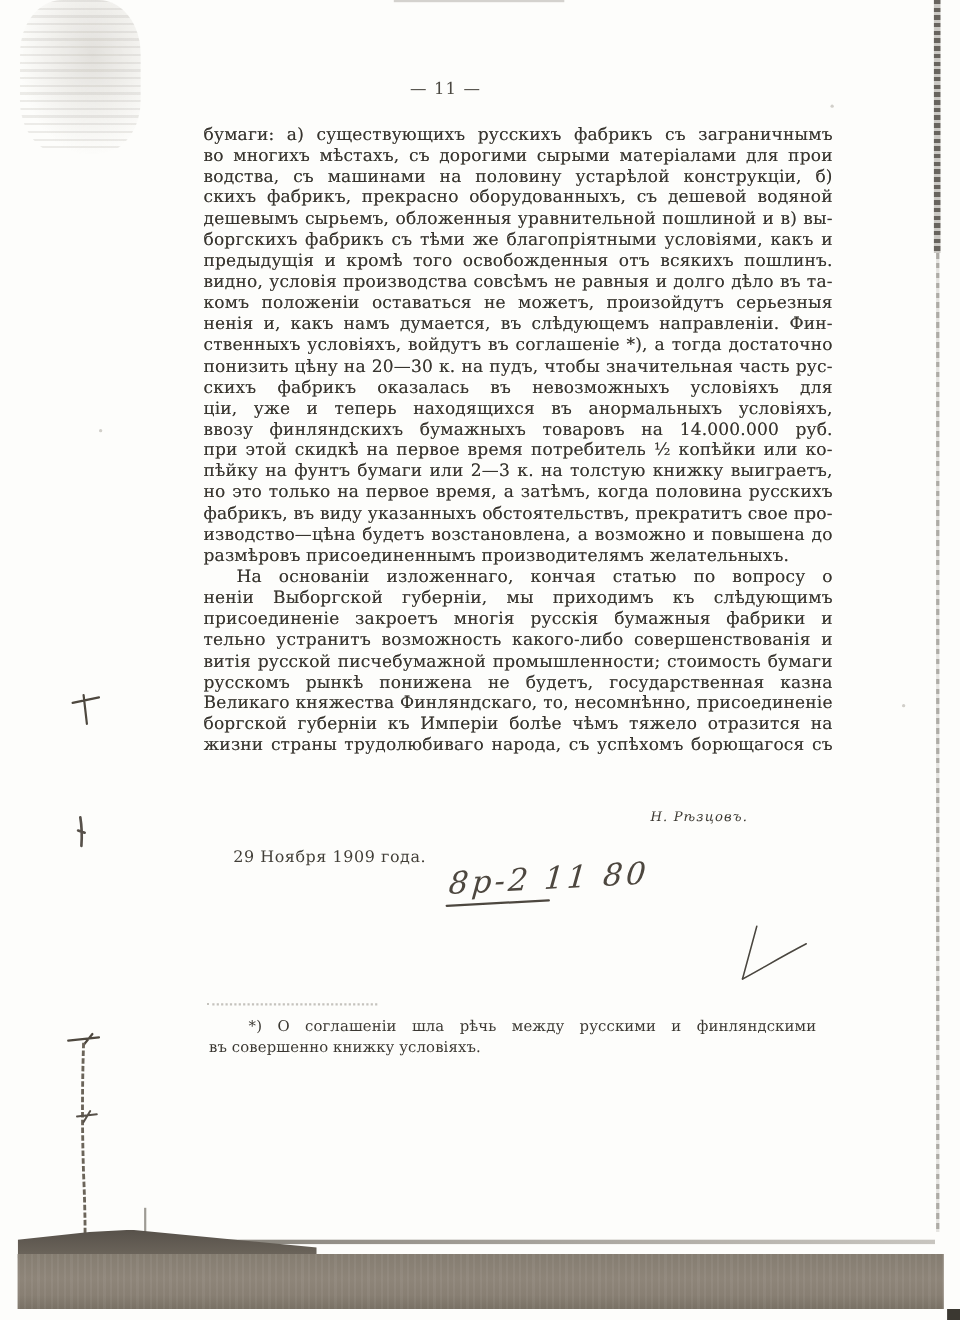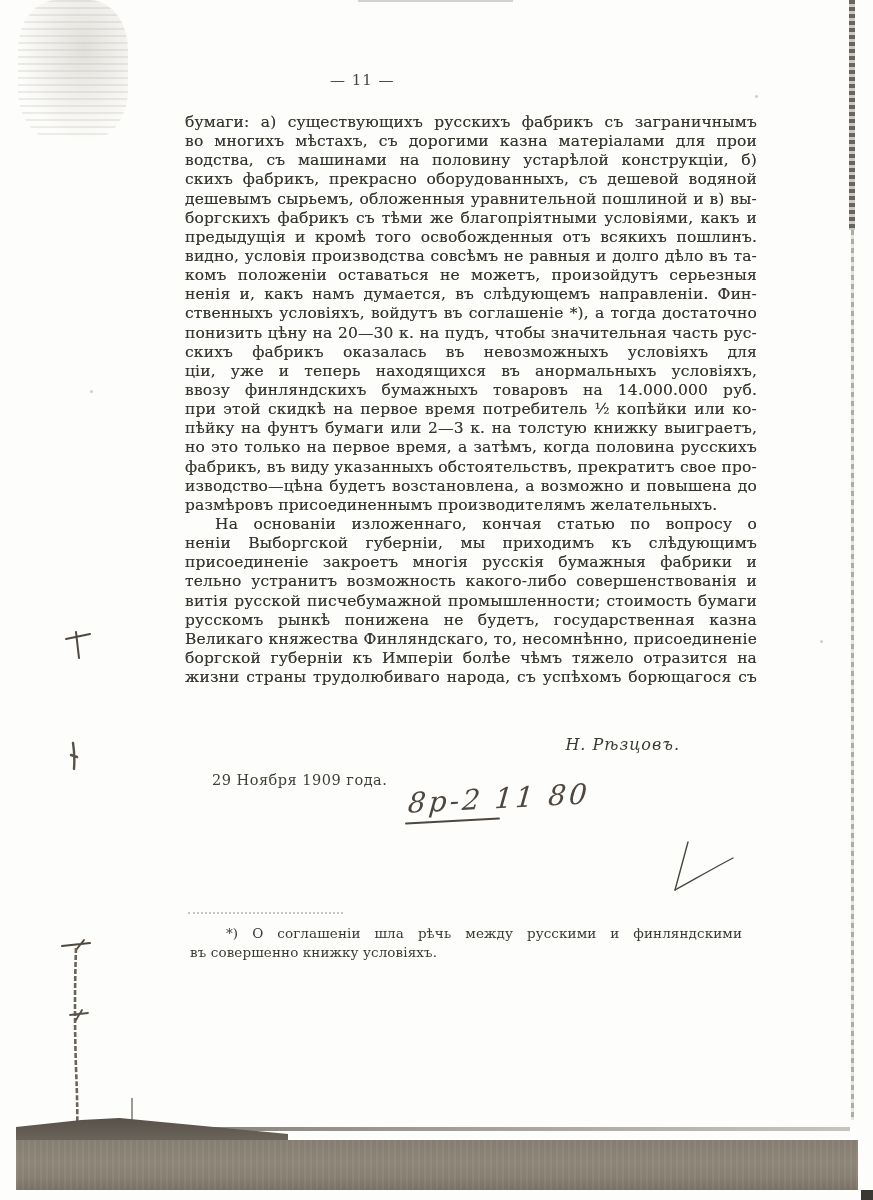--- a/index.html
+++ b/index.html
@@ -5,35 +5,35 @@
   html,body{margin:0;padding:0;}
   body{
     width:873px;height:1200px;position:relative;overflow:hidden;
     background:#fcfcfa;
     font-family:"DejaVu Serif","Liberation Serif",serif;
   }
   .page{position:absolute;inset:0;background:#fdfdfb;}
   
   .page-number{
     position:absolute;left:330px;top:71px;width:150px;
-    text-align:left;font-size:15px;color:#4a4740;
+    text-align:center;font-size:15px;color:#4a4740;
     letter-spacing:1px;
   }
   .text-block{
     position:absolute;left:185px;top:113px;width:572px;
     font-size:15.5px;line-height:19.15px;color:#37342e;
     letter-spacing:.15px;
     text-shadow:0 0 .4px rgba(55,52,46,.55);
   }
   .line{text-align:justify;text-align-last:justify;white-space:normal;overflow:hidden;height:19.15px;}
   .line.last-line{text-align-last:left;}
   .indent-first .line:first-child{text-indent:30px;}
   .signature{
     position:absolute;left:470px;top:735px;width:210px;
-    text-align:right;font-style:italic;font-size:16px;color:#3c3932;
+    text-align:right;font-style:italic;font-size:12px;color:#3c3932;
     letter-spacing:1px;
   }
   .date-line{
     position:absolute;left:212px;top:772px;font-size:14.5px;color:#413e37;
     letter-spacing:.5px;
     text-align:center;
   }
   
   .handwritten-number{
     position:absolute;left:408px;top:782px;
@@ -123,21 +123,21 @@
     <path d="M12 331 l28 -3 M34 325 l-8 10" stroke="#4e483f" stroke-width="2" fill="none" stroke-linecap="round"></path>
     <path d="M26 333 q-2 60 0 120 q2 45 1 73" stroke="#6b6459" stroke-width="2.6" fill="none" stroke-dasharray="5 2"></path>
     <path d="M20 400 l18 -2 M32 395 l-6 10" stroke="#57514a" stroke-width="1.8" fill="none" stroke-linecap="round"></path>
   </svg>
 
   <div class="page-number">— 11 —</div>
 
   <div class="text-block">
     <div>
         <div class="line">бумаги: а) существующихъ русскихъ фабрикъ съ заграничнымъ углем</div>
-        <div class="line">во многихъ мѣстахъ, съ дорогими казна матеріалами для прои</div>
+        <div class="line">во многихъ мѣстахъ, съ дорогими сырыми матеріалами для прои</div>
         <div class="line">водства, съ машинами на половину устарѣлой конструкціи, б) финлянд-</div>
         <div class="line">скихъ фабрикъ, прекрасно оборудованныхъ, съ дешевой водяной силой,</div>
         <div class="line">дешевымъ сырьемъ, обложенныя уравнительной пошлиной и в) вы-</div>
         <div class="line">боргскихъ фабрикъ съ тѣми же благопріятными условіями, какъ и</div>
         <div class="line">предыдущія и кромѣ того освобожденныя отъ всякихъ пошлинъ. Оче-</div>
         <div class="line">видно, условія производства совсѣмъ не равныя и долго дѣло въ та-</div>
         <div class="line">комъ положеніи оставаться не можетъ, произойдутъ серьезныя измѣ-</div>
         <div class="line">ненія и, какъ намъ думается, въ слѣдующемъ направленіи. Фин-</div>
         <div class="line">ственныхъ условіяхъ, войдутъ въ соглашеніе *), а тогда достаточно</div>
         <div class="line">понизить цѣну на 20—30 к. на пудъ, чтобы значительная часть рус-</div>

